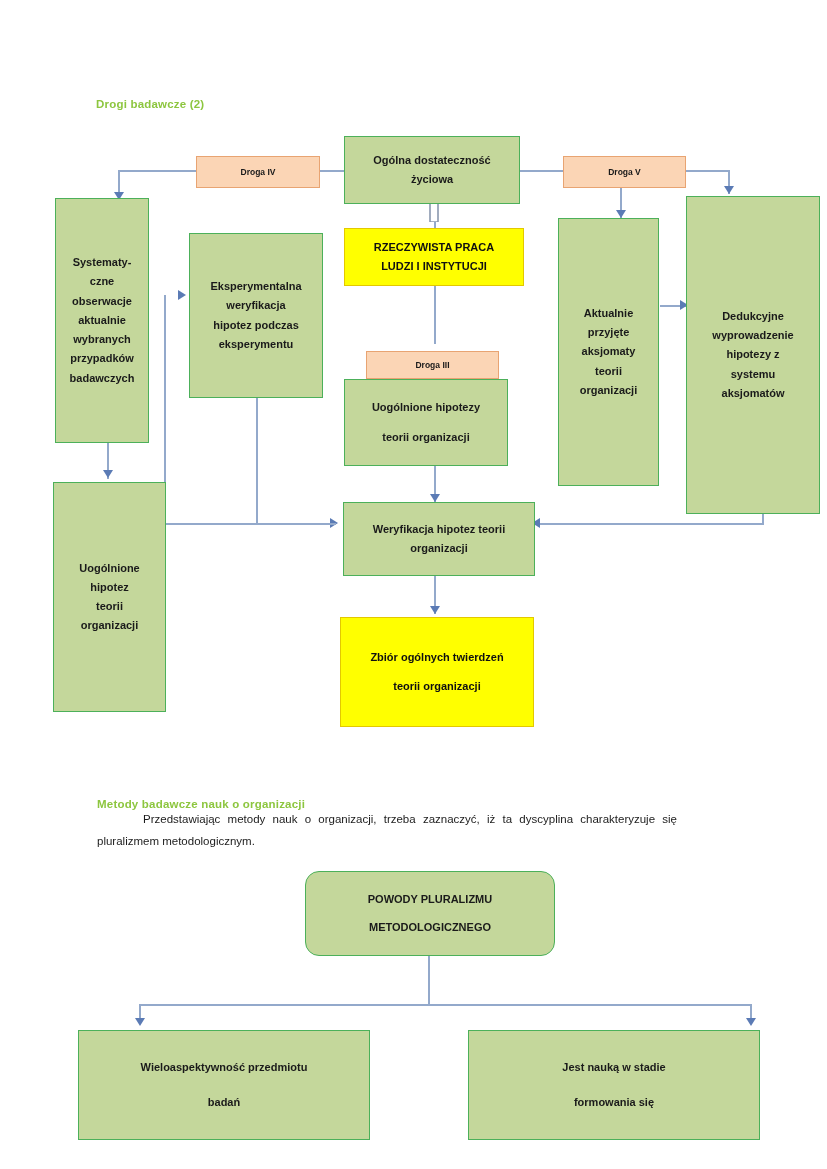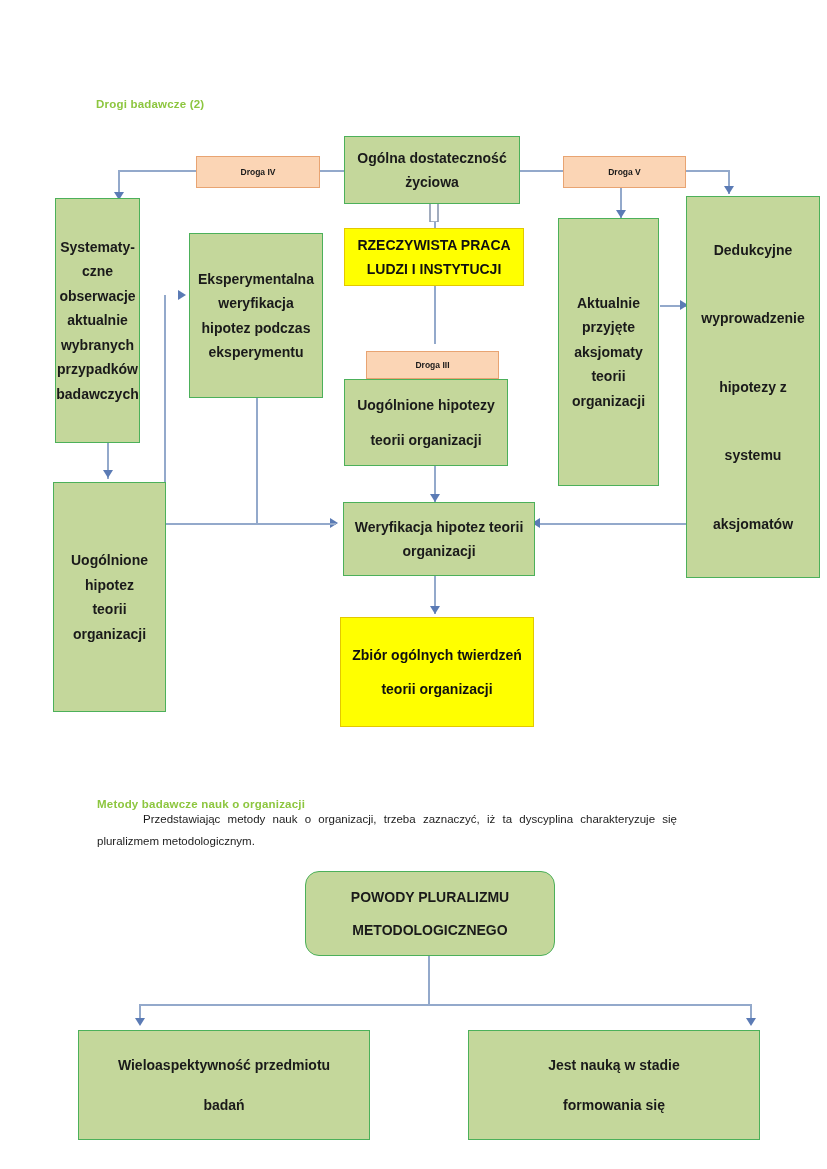--- a/index.html
+++ b/index.html
@@ -40,21 +40,21 @@
 
   
   .node {
     position: absolute;
     box-sizing: border-box;
     display: flex;
     flex-direction: column;
     align-items: center;
     justify-content: center;
     text-align: center;
-    font-size: 14px;
+    font-size: 11px;
     font-weight: bold;
     line-height: 1.75;
     padding: 4px 6px;
     color: #1a1a1a;
   }
   .node span { display: block; }
 
   .node.green {
     background: #c4d79b;
     border: 1.6px solid #4cb05a;
@@ -172,21 +172,21 @@
 
   <div class="node orange" style="left:563px; top:156px; width:123px; height:32px;">
     <span>Droga V</span>
   </div>
 
   <div class="node yellow" style="left:344px; top:228px; width:180px; height:58px;">
     <span>RZECZYWISTA PRACA</span>
     <span>LUDZI I INSTYTUCJI</span>
   </div>
 
-  <div class="node green" style="left:55px; top:198px; width:85px; height:245px;">
+  <div class="node green" style="left:55px; top:198px; width:94px; height:245px;">
     <span>Systematy-</span>
     <span>czne</span>
     <span>obserwacje</span>
     <span>aktualnie</span>
     <span>wybranych</span>
     <span>przypadków</span>
     <span>badawczych</span>
   </div>
 
   <div class="node green" style="left:53px; top:482px; width:113px; height:230px;">
@@ -225,21 +225,21 @@
   </div>
 
   <div class="node green" style="left:558px; top:218px; width:101px; height:268px;">
     <span>Aktualnie</span>
     <span>przyjęte</span>
     <span>aksjomaty</span>
     <span>teorii</span>
     <span>organizacji</span>
   </div>
 
-  <div class="node green" style="left:686px; top:196px; width:134px; height:382px;gap:44px;">
+  <div class="node green" style="left:686px; top:196px; width:134px; height:318px;">
     <span>Dedukcyjne</span>
     <span>wyprowadzenie</span>
     <span>hipotezy z</span>
     <span>systemu</span>
     <span>aksjomatów</span>
   </div>
 
   <div class="section-heading" style="left:97px; top:798px;">Metody badawcze nauk o organizacji</div>
 
   <div class="para" style="left:97px; top:808px; width:580px;">

